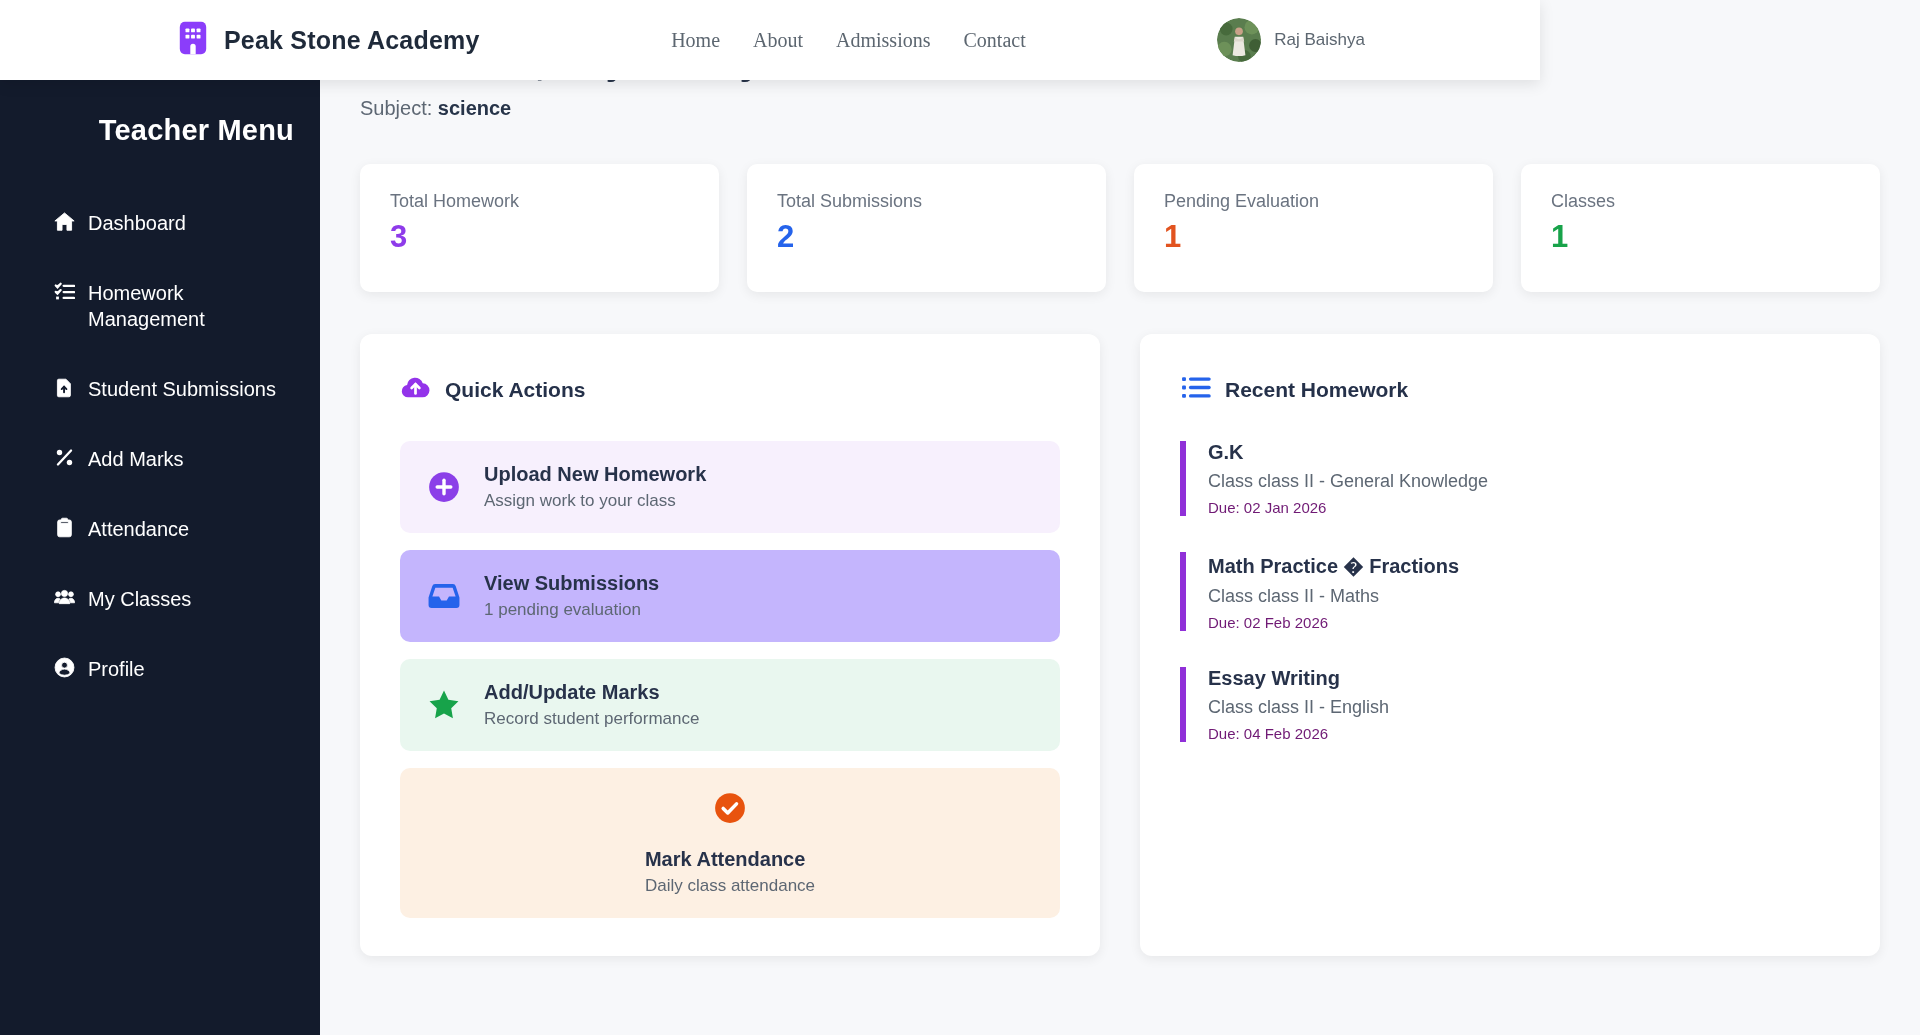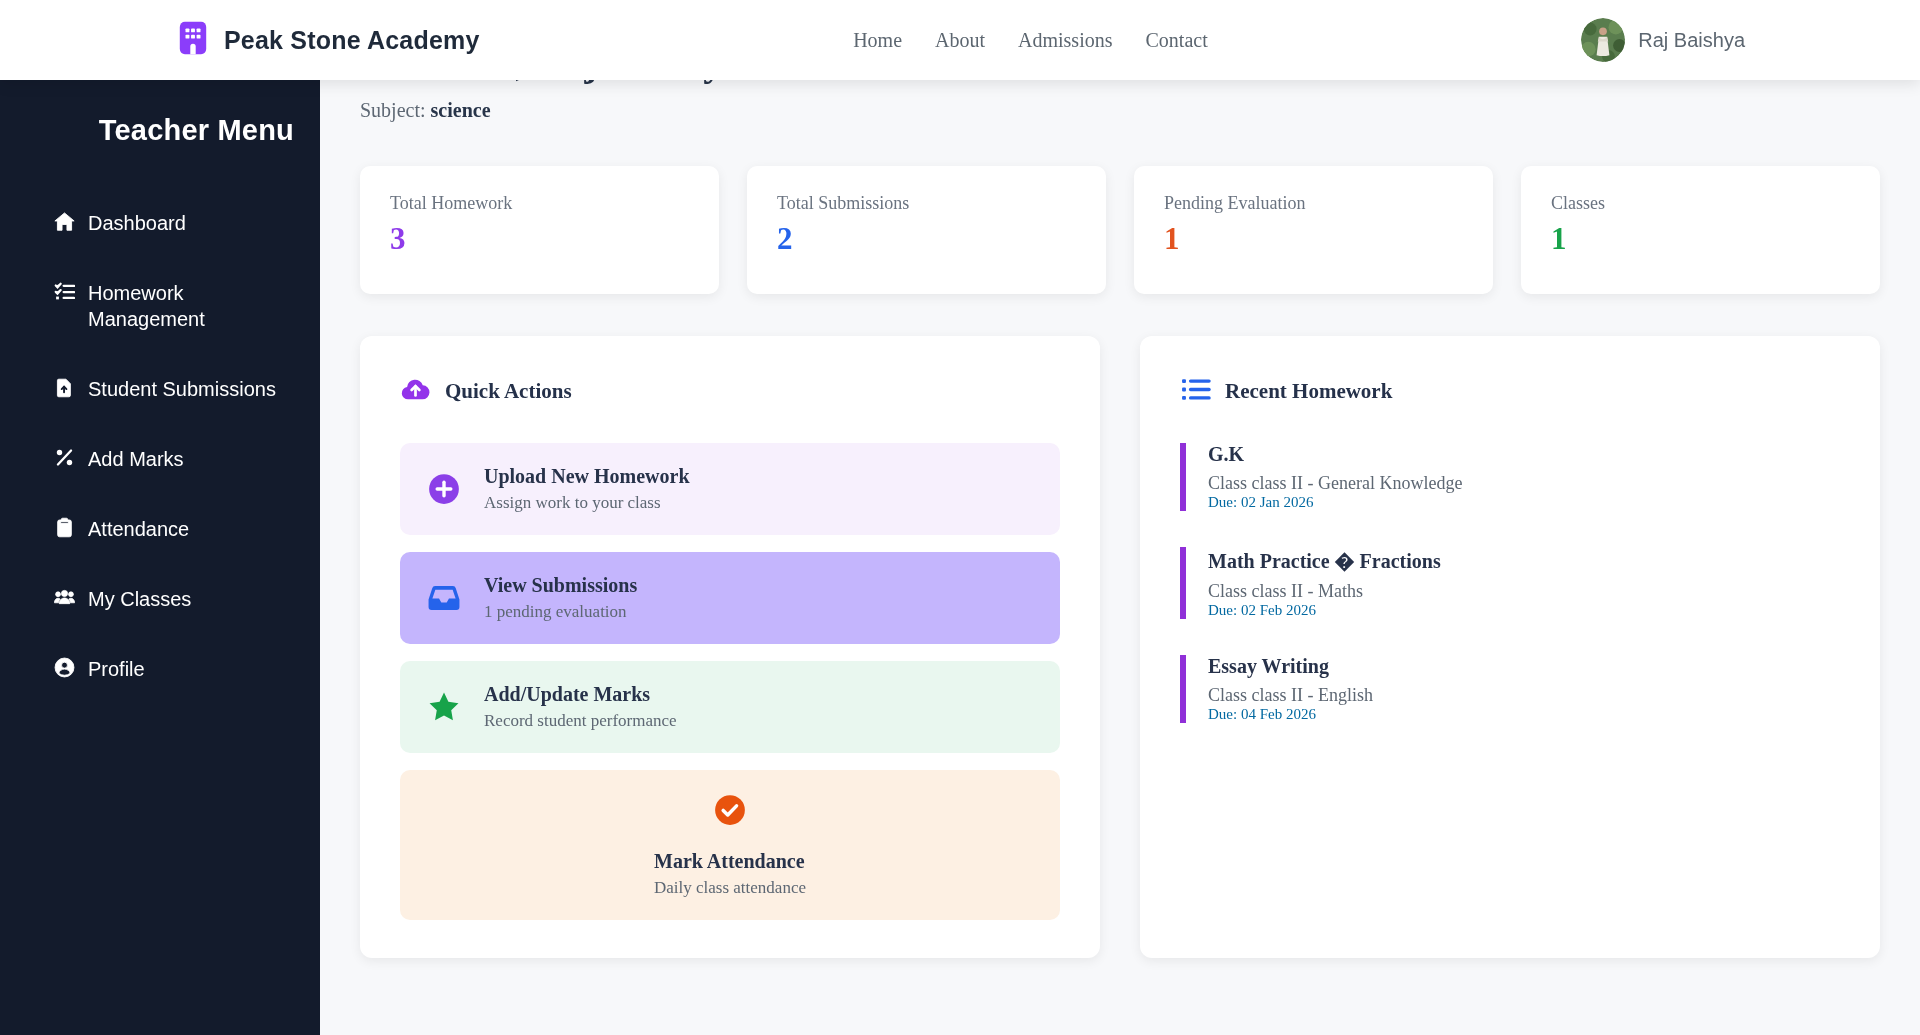--- a/index.html
+++ b/index.html
@@ -1,43 +1,43 @@
 <!DOCTYPE html>
 <html><head>
 <meta charset="utf-8">
 <style>
   * { margin:0; padding:0; box-sizing:border-box; }
   html,body { width:1920px; height:1035px; overflow:hidden; }
   body { background:#f7f8fa; font-family:"Liberation Sans", sans-serif; color:#253249; }
 
   
-  .navbar { position:fixed; top:0; left:0; width:1920px; height:80px; background:#ffffff;
+  .navbar { position:fixed; top:0; left:0; width:1540px; height:80px; background:#ffffff;
             display:flex; align-items:center; justify-content:space-between; padding:0 175px;
             box-shadow:0 4px 14px rgba(0,0,0,.10); z-index:20; }
   .brand { display:flex; align-items:center; gap:13px; cursor:pointer; }
   .brand svg { width:36px; height:36px; }
   .brand-name { font-size:25px; font-weight:bold; color:#1f2a3a; letter-spacing:.2px; }
   .nav-links { display:flex; align-items:center; gap:33px;font-family:Liberation Serif, serif; }
   .nav-link { font-size:20px; color:#5c6670; text-decoration:none; cursor:pointer; }
   .nav-user { display:flex; align-items:center; gap:13px; cursor:pointer; }
   .avatar { width:44px; height:44px; border-radius:50%; overflow:hidden; flex:0 0 44px; }
-  .user-name { font-size:20px; color:#5c6670; }
+  .user-name { font-size:17px; color:#5c6670; }
 
   
   .sidebar { position:fixed; top:80px; left:0; bottom:0; width:320px; background:#131b2c;
              padding:34px 26px 0 32px; z-index:10; }
   .sidebar-title { color:#ffffff; font-size:29px; font-weight:bold; letter-spacing:.2px;text-align:right; }
   .side-nav { margin-top:52px; }
   .side-item { display:flex; align-items:flex-start; gap:12px; color:#ffffff; text-decoration:none;
                font-size:20px; line-height:1.3; padding:11px 0 11px 20px; margin-bottom:22px; cursor:pointer; }
   .side-item .s-ico { width:24px; flex:0 0 24px; display:flex; justify-content:center; margin-top:1px; }
   .side-item svg { width:21px; height:21px; fill:#ffffff; stroke:#ffffff; }
 
   
-  .main { margin-left:320px; padding:38px 40px 0 40px;font-family:Liberation Serif, serif; }
+  .main { margin-left:320px; padding:38px 40px 0 40px; }
   .welcome { font-size:40px; font-weight:bold; color:#273449; }
   .subject-line { margin-top:14px; font-size:20px; color:#5d6773; }
   .subject-line b { color:#273449; }
 
   .stats-row { display:flex; gap:28px; margin-top:44px; }
   .stat-card { flex:1; background:#ffffff; border-radius:10px; padding:27px 30px; height:128px;
                box-shadow:0 3px 12px rgba(0,0,0,.07); }
   .stat-label { font-size:18px; color:#6a7380; }
   .stat-value { font-size:31px; font-weight:bold; margin-top:7px; }
 
@@ -52,21 +52,21 @@
                 padding:22px 26px; margin-bottom:17px; cursor:pointer; }
   .action-row:last-child { margin-bottom:0;flex-direction:column; }
   .a-ico { width:36px; height:36px; flex:0 0 36px; display:flex; align-items:center; justify-content:center; }
   .a-ico svg { width:34px; height:34px; }
   .action-title { font-size:20px; font-weight:bold; color:#27324a; }
   .action-sub { font-size:17px; color:#5d6773; margin-top:5px; }
 
   .hw-item { border-left:6px solid #9030d8; padding-left:22px; margin-bottom:36px; }
   .hw-title { font-size:20px; font-weight:bold; color:#27324a; }
   .hw-meta { font-size:18px; color:#5d6773; margin-top:7px; }
-  .hw-due { font-size:15px; color:#0369a1; }
+  .hw-due { font-size:15px; color:#701a75; margin-top:7px; }
 </style>
 </head>
 <body>
 
 <header class="navbar">
   <div class="brand">
     <span>
       <svg viewBox="0 0 24 24">
           <rect x="3.2" y="1.2" width="17.6" height="21.6" rx="3.4" fill="#8b3dfa"></rect>
           <g fill="#ffffff">

